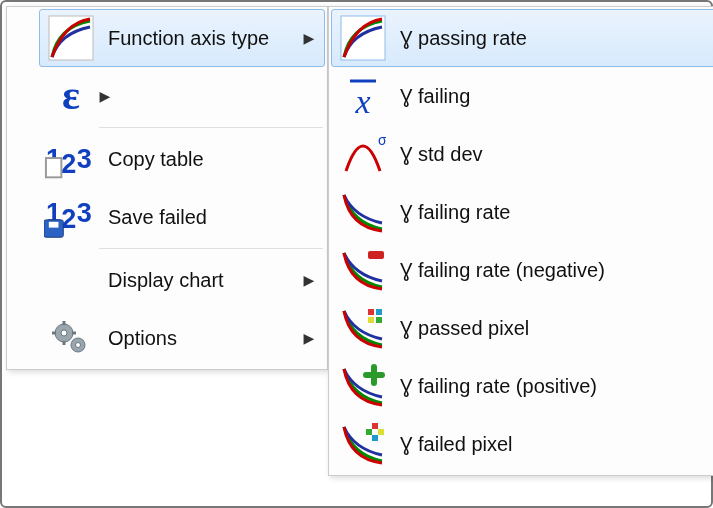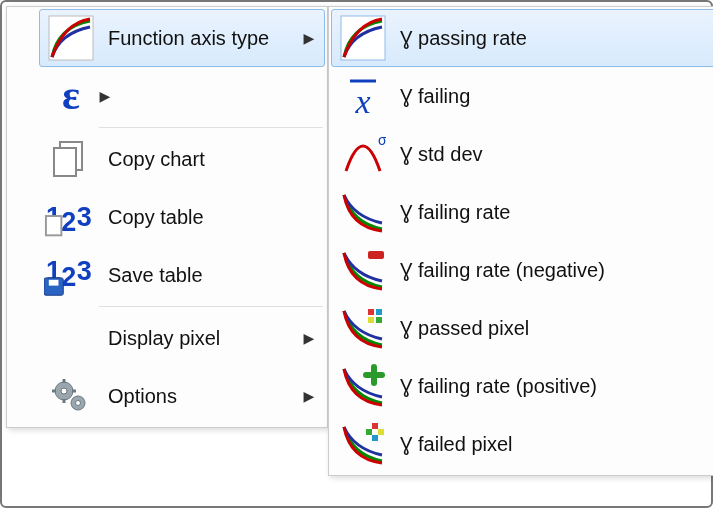--- a/index.html
+++ b/index.html
@@ -107,29 +107,20 @@
       <div class="icon-col">
         <svg width="46" height="46" viewBox="0 0 46 46">
           <text x="23" y="36" font-size="42" font-weight="bold" text-anchor="middle" fill="#1040c0" font-family="Georgia, serif">ε</text>
         </svg>
       </div>
       <div class="submenu-arrow">▶</div>
     </div>
 
     <div class="sep"></div>
 
-    <div class="menu-item">
-      <div class="icon-col">
-        <svg width="46" height="46" viewBox="0 0 46 46">
-          <rect x="12" y="6" width="22" height="28" fill="#fff" stroke="#888" stroke-width="2"></rect>
-          <rect x="6" y="12" width="22" height="28" fill="#fff" stroke="#888" stroke-width="2"></rect>
-        </svg>
-      </div>
-      <div class="label">Copy chart</div>
-    </div>
 
     <div class="menu-item">
       <div class="icon-col">
         <svg width="56" height="46" viewBox="0 0 56 46">
           <text x="2" y="32" font-size="28" font-weight="bold" fill="#1040c0">1</text>
           <text x="18" y="38" font-size="28" font-weight="bold" fill="#1040c0">2</text>
           <text x="34" y="32" font-size="28" font-weight="bold" fill="#1040c0">3</text>
           <rect x="2" y="22" width="16" height="20" fill="#fff" stroke="#999" stroke-width="2"></rect>
         </svg>
       </div>
@@ -139,28 +130,28 @@
     <div class="menu-item">
       <div class="icon-col">
         <svg width="56" height="46" viewBox="0 0 56 46">
           <text x="2" y="28" font-size="28" font-weight="bold" fill="#1040c0">1</text>
           <text x="18" y="34" font-size="28" font-weight="bold" fill="#1040c0">2</text>
           <text x="34" y="28" font-size="28" font-weight="bold" fill="#1040c0">3</text>
           <rect x="0" y="26" width="20" height="18" fill="#2a63c4" stroke="#1a3a80" rx="2"></rect>
           <rect x="5" y="28" width="10" height="6" fill="#fff"></rect>
         </svg>
       </div>
-      <div class="label">Save table</div>
+      <div class="label">Save failed</div>
     </div>
 
     <div class="sep"></div>
 
     <div class="menu-item">
       <div class="icon-col"></div>
-      <div class="label">Display pixel</div>
+      <div class="label">Display chart</div>
       <div class="submenu-arrow">▶</div>
     </div>
 
     <div class="menu-item">
       <div class="icon-col">
         <svg width="46" height="46" viewBox="0 0 46 46">
           <g fill="#9aa6ad" stroke="#6c7880" stroke-width="1">
             <circle cx="16" cy="18" r="9"></circle>
             <circle cx="16" cy="18" r="3" fill="#fff"></circle>
             <circle cx="30" cy="30" r="7"></circle>

